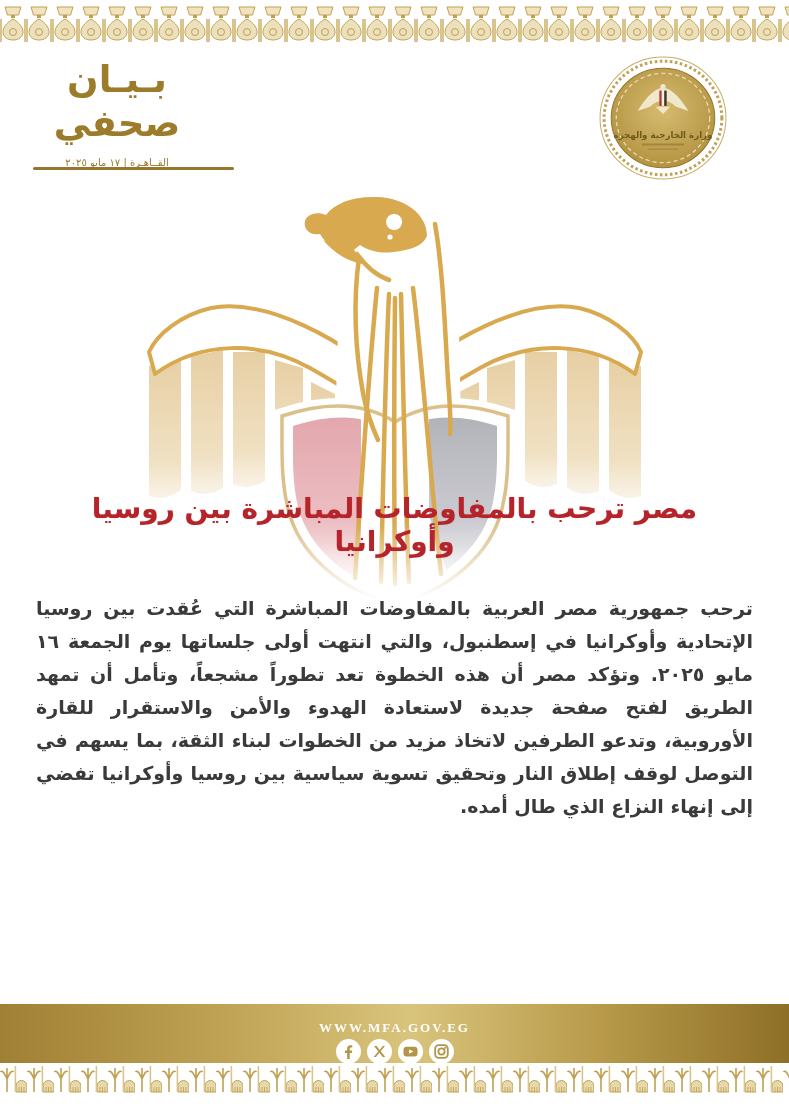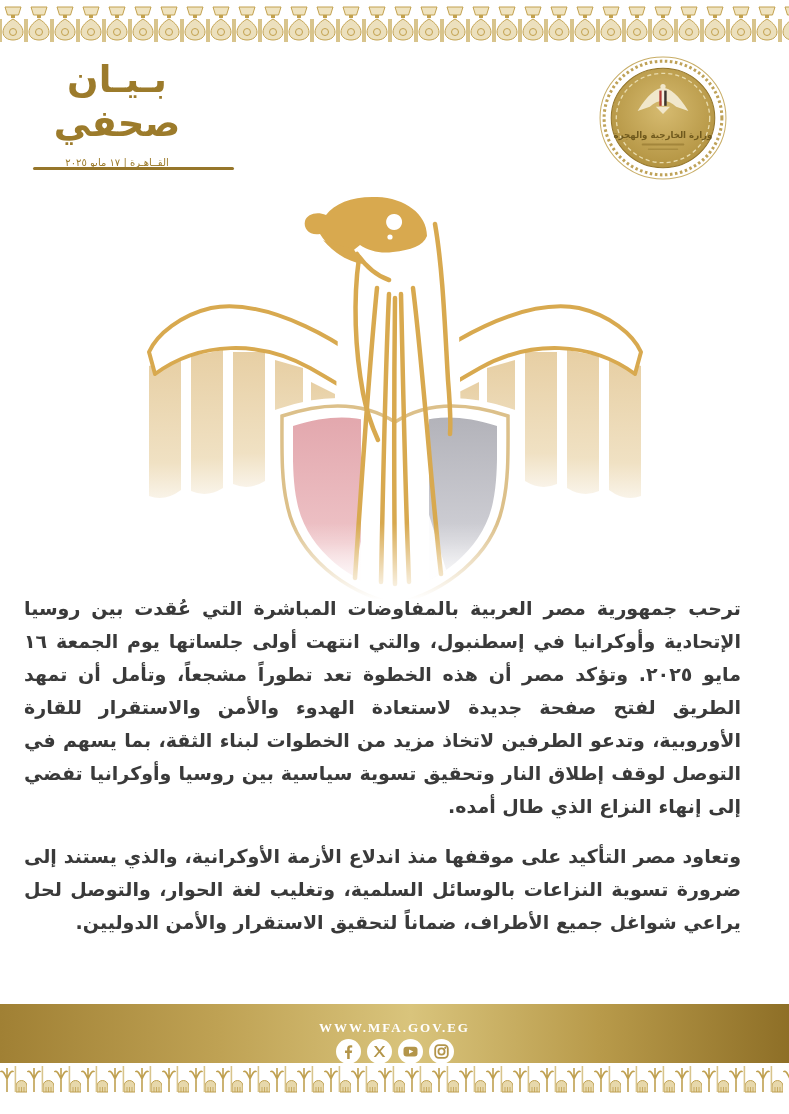--- a/index.html
+++ b/index.html
@@ -25,21 +25,21 @@
   .watermark{left:145px;top:188px;width:500px;height:420px;}
   
   .headline{
     left:40px;top:492px;width:709px;text-align:center;direction:rtl;
     font-size:28px;font-weight:bold;color:#b5242a;
     text-shadow:0 0 1px rgba(181,36,42,.35);
     z-index:3;
   }
   
   .body-text{
-    left:24px;top:592px;width:717px;direction:rtl;text-align:justify;
+    left:36px;top:592px;width:717px;direction:rtl;text-align:justify;
     font-size:19px;line-height:33px;font-weight:bold;color:#3a3a3a;z-index:3;
   }
   .body-text p{margin:0 0 17px 0;}
   
   .footer-bar{
     left:0;top:1004px;width:789px;height:59px;
     background:linear-gradient(90deg,#a08034 0%,#bfa254 28%,#d9c47c 52%,#b89a4a 76%,#8e6f27 100%);
   }
   .footer-site{
     padding-top:16px;text-align:center;color:#ffffff;
@@ -171,24 +171,24 @@
     <g>
       <path fill-rule="evenodd" fill="#d8a94f" d="M282 48 C282 26 260 10 232 9 C208 8 190 15 181 27 C172 23 162 26 160 33 C158 41 165 48 175 46 C182 58 194 65 205 65 L215 57 C224 63 236 66 248 64 C266 62 278 58 282 48 Z
                M249 26 a8 8 0 1 0 0.2 0 Z"></path>
       <path d="M178 52 C190 66 204 74 218 76 L208 60 C197 58 186 56 178 52 Z" fill="#d8a94f"></path>
       <circle cx="245" cy="49" r="2.6" fill="#ffffff"></circle>
     </g>
 
     <rect x="0" y="335" width="500" height="85" fill="url(#fadeW)"></rect>
   </svg>
 
+  <div class="abs headline" dir="rtl">مصر ترحب بالمفاوضات المباشرة بين روسيا وأوكرانيا</div>
 
   <div class="abs body-text" dir="rtl">
     <p>ترحب جمهورية مصر العربية بالمفاوضات المباشرة التي عُقدت بين روسيا الإتحادية وأوكرانيا في إسطنبول، والتي انتهت أولى جلساتها يوم الجمعة ١٦ مايو ٢٠٢٥. وتؤكد مصر أن هذه الخطوة تعد تطوراً مشجعاً، وتأمل أن تمهد الطريق لفتح صفحة جديدة لاستعادة الهدوء والأمن والاستقرار للقارة الأوروبية، وتدعو الطرفين لاتخاذ مزيد من الخطوات لبناء الثقة، بما يسهم في التوصل لوقف إطلاق النار وتحقيق تسوية سياسية بين روسيا وأوكرانيا تفضي إلى إنهاء النزاع الذي طال أمده.</p>
-    <p>وتعاود مصر التأكيد على موقفها منذ اندلاع الأزمة الأوكرانية، والذي يستند إلى ضرورة تسوية النزاعات بالوسائل السلمية، وتغليب لغة الحوار، والتوصل لحل يراعي شواغل جميع الأطراف، ضماناً لتحقيق الاستقرار والأمن الدوليين.</p>
   </div>
 
   <div class="abs footer-bar">
     <div class="footer-site">WWW.MFA.GOV.EG</div>
     <div class="footer-icons">
       <svg class="soc" viewBox="0 0 27 27" xmlns="http://www.w3.org/2000/svg">
         <circle cx="13.5" cy="13.5" r="12.5" fill="#ffffff"></circle>
         <path d="M14.7 21 v-6.1 h2.1 l0.35-2.4 h-2.45 v-1.6 c0-0.7 0.3-1.3 1.3-1.3 h1.25 V7.4 c-0.3-0.05-1.1-0.12-1.9-0.12 c-1.9 0-3.2 1.15-3.2 3.3 v1.9 H10 v2.4 h2.15 V21 Z" fill="#b3954a"></path>
       </svg>
       <svg class="soc" viewBox="0 0 27 27" xmlns="http://www.w3.org/2000/svg">

